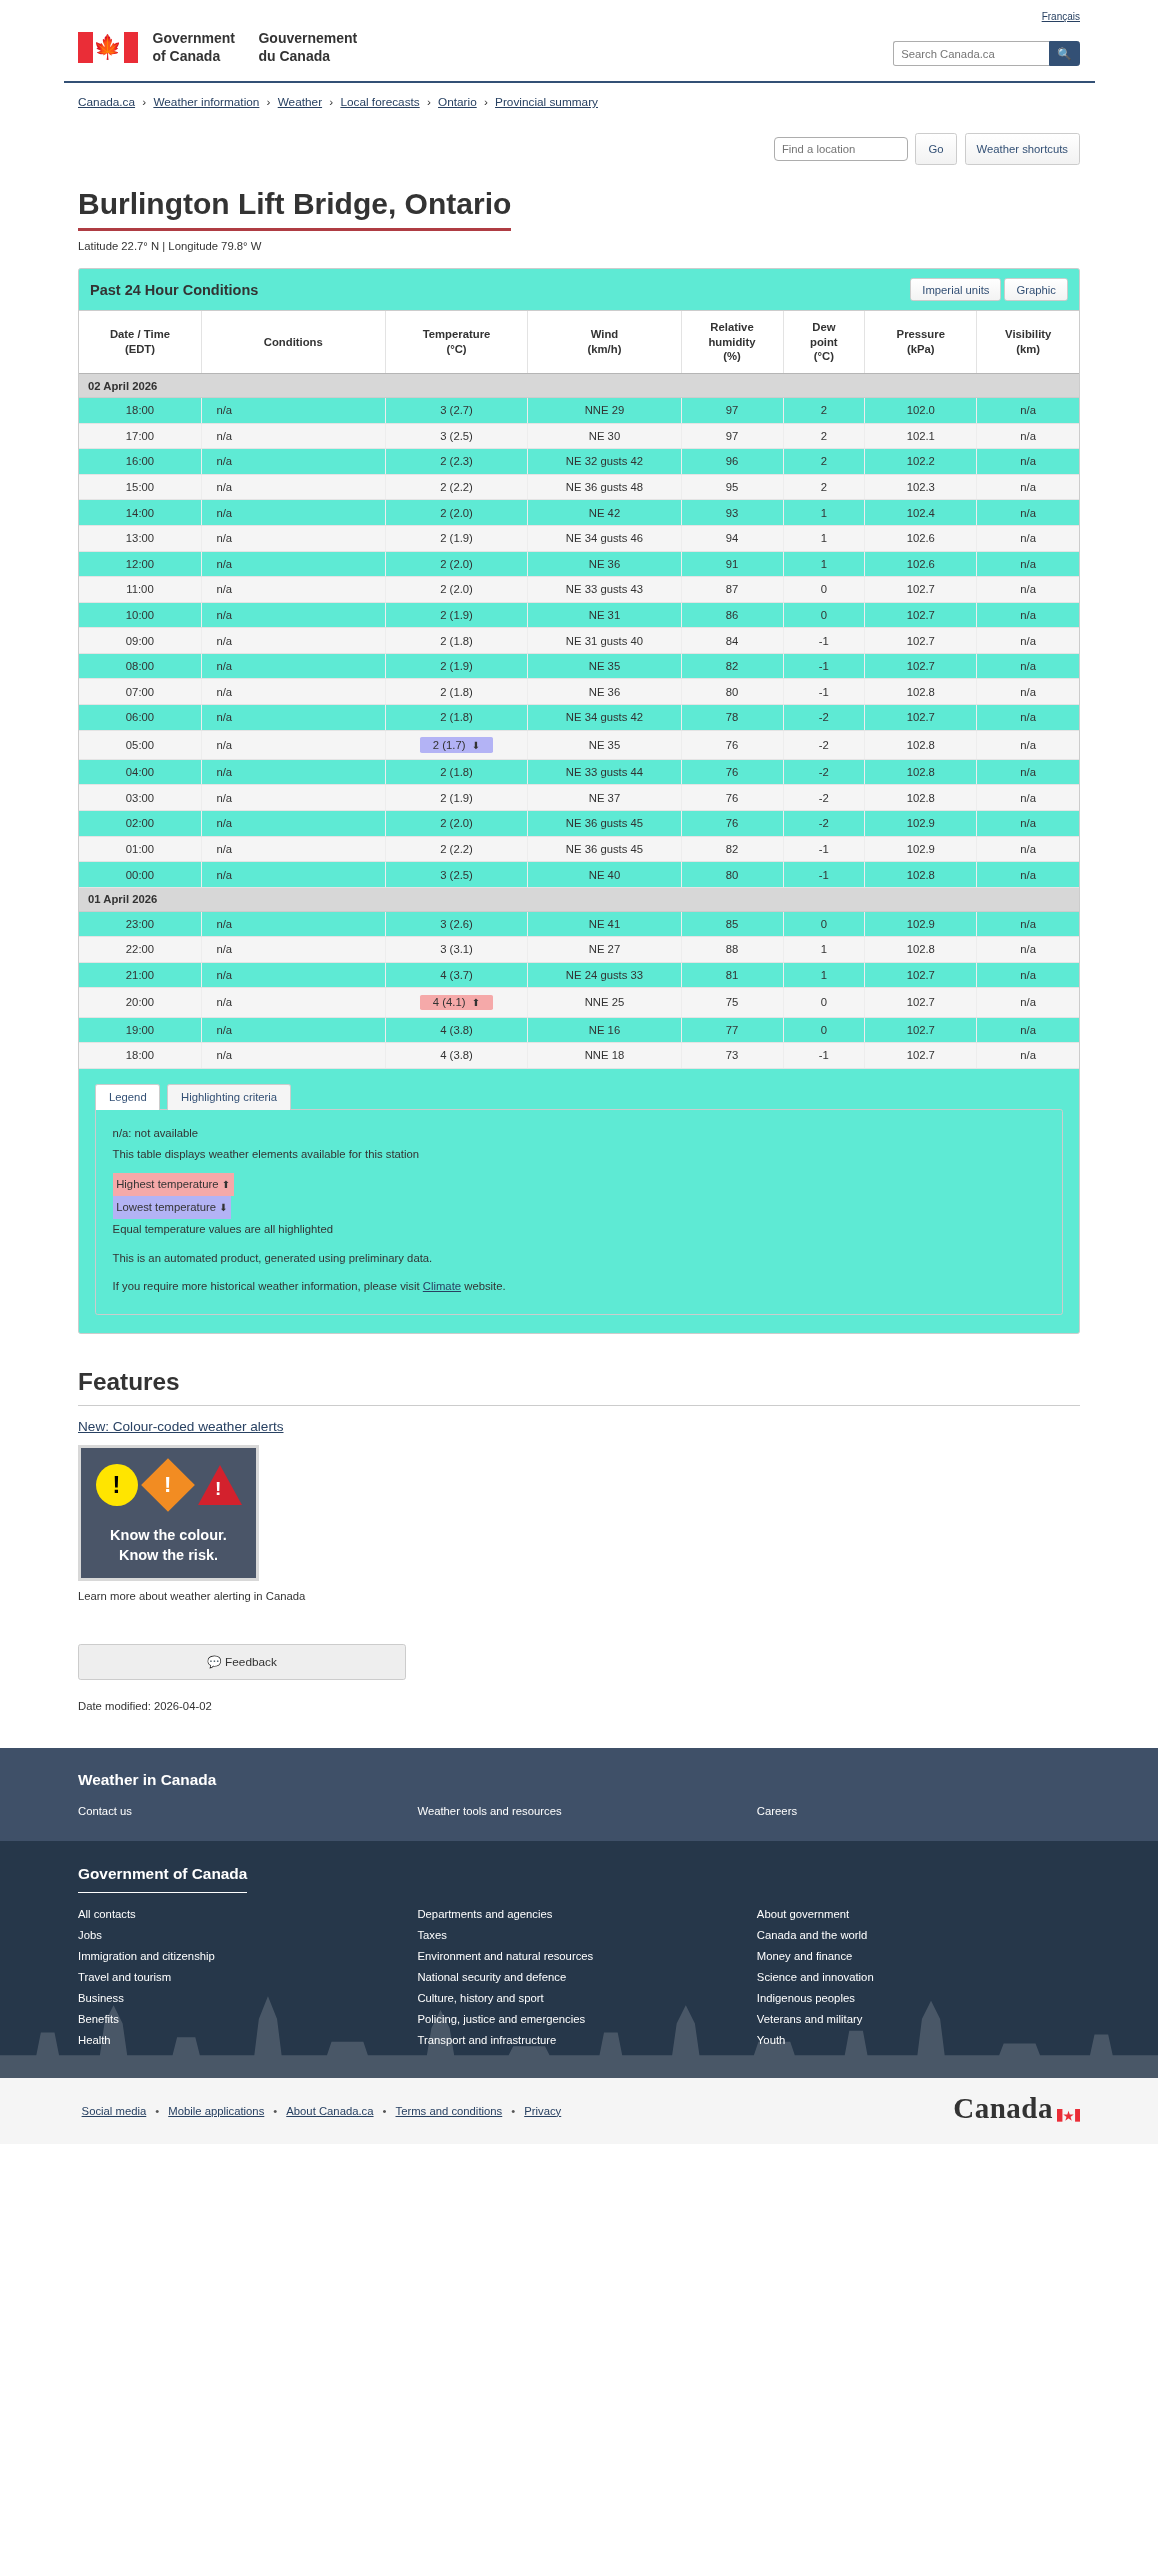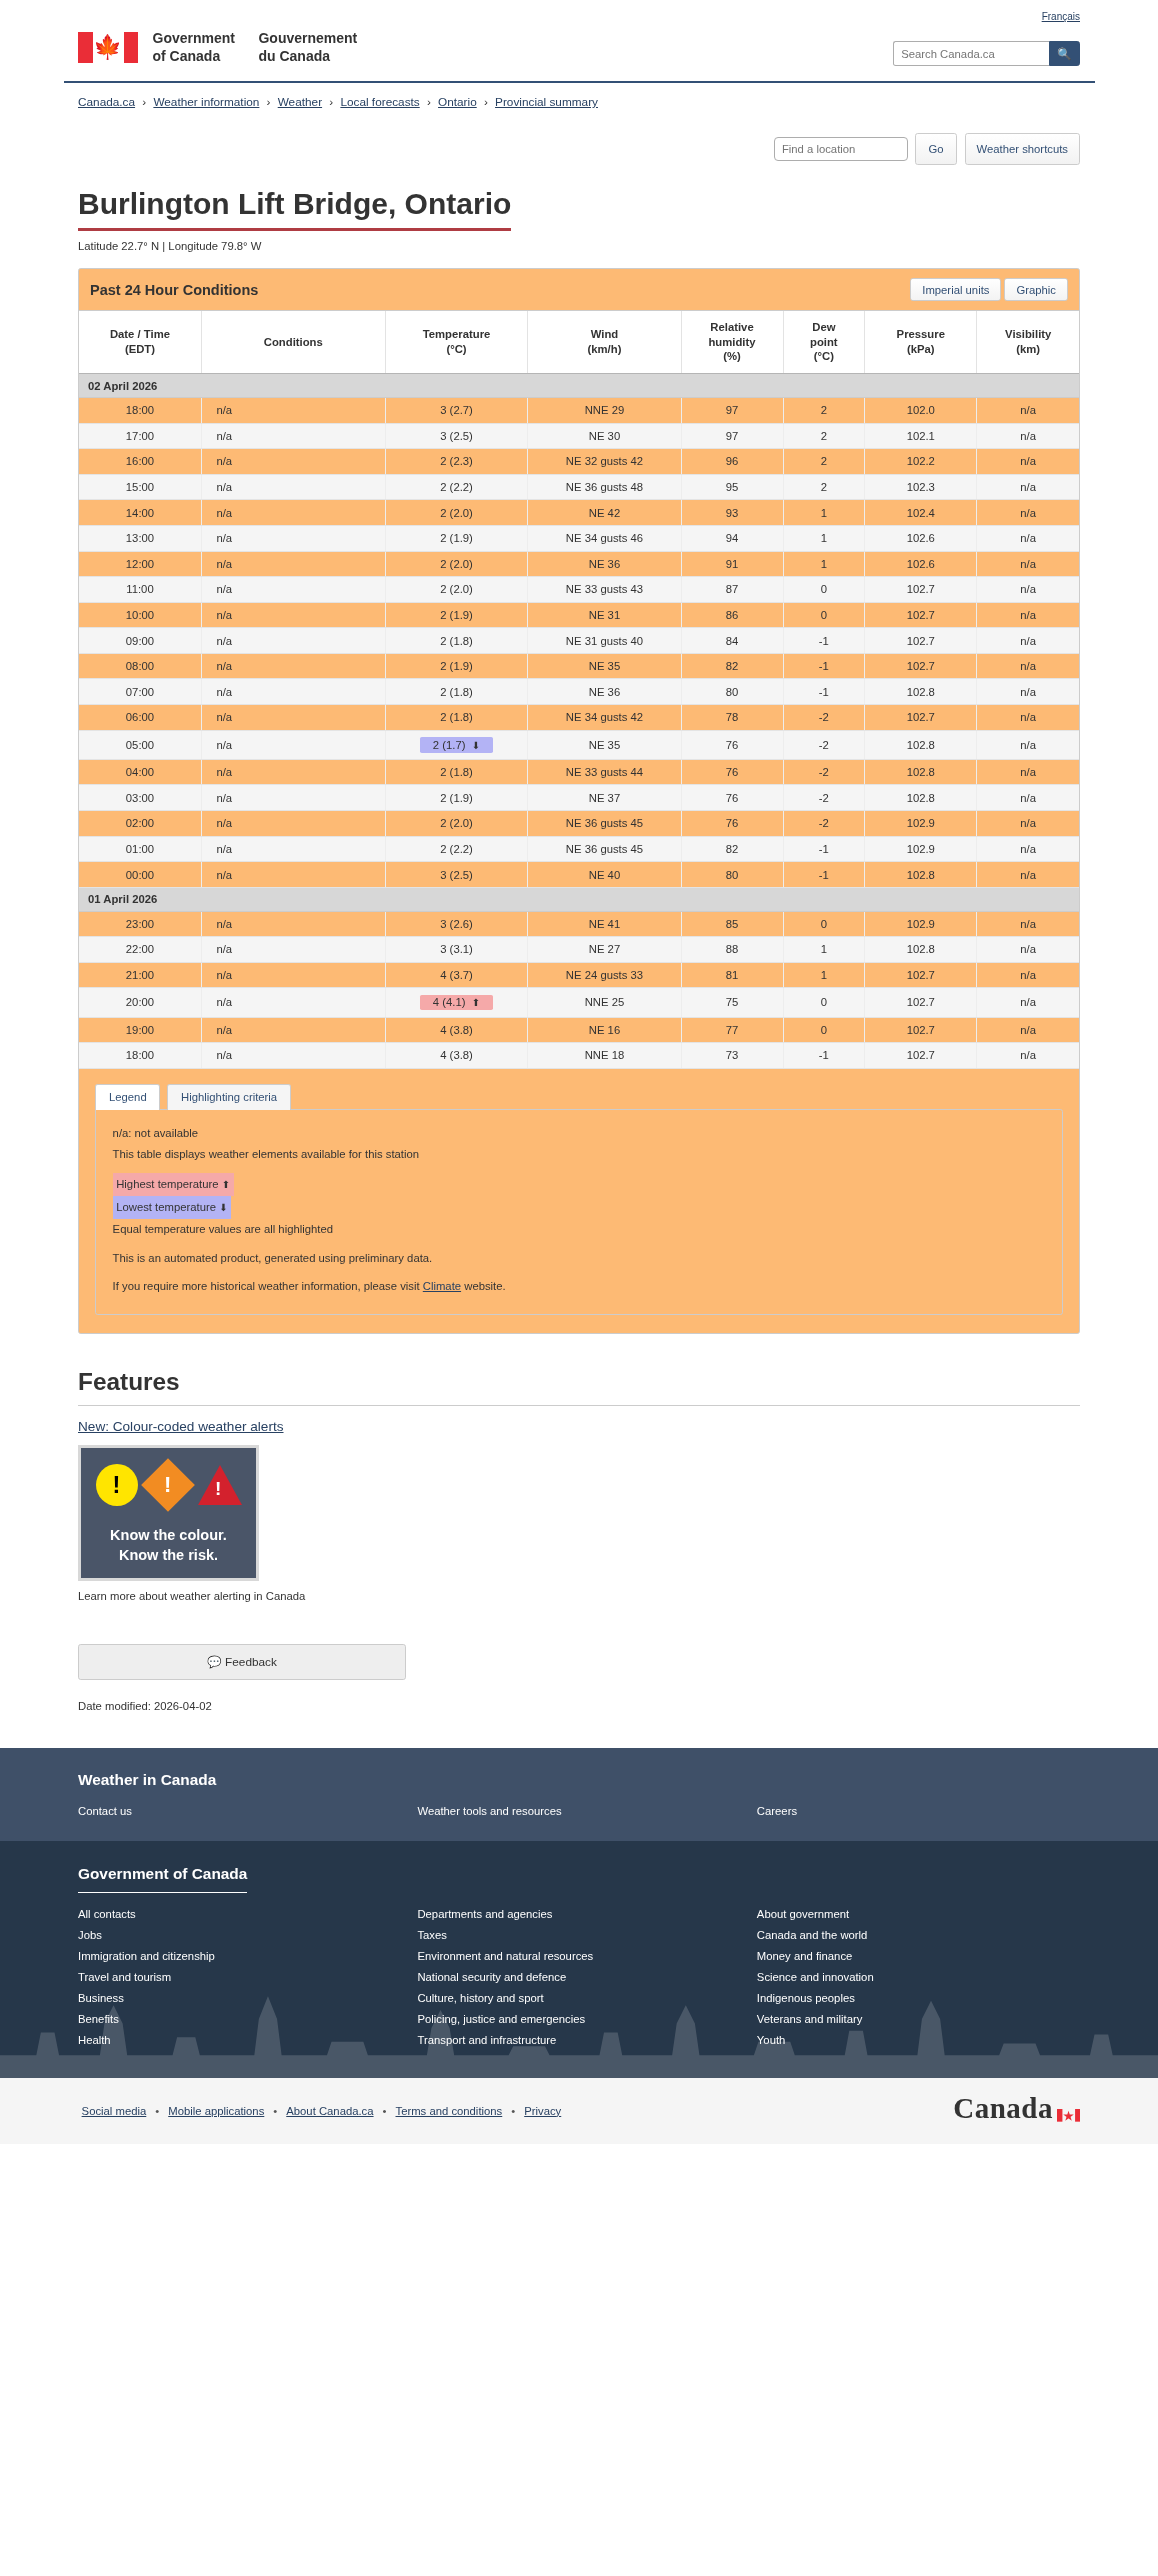--- a/index.html
+++ b/index.html
@@ -147,21 +147,21 @@
     border-bottom-style: solid;
     border-bottom-color: #af3c43;
   }
   .latlon { font-size: 11.3px; color: #333; margin: 9px 0 0 0; }
 
   
   .panel {
     border: 0.9px solid #ccc;
     border-radius: 2.7px;
     margin-top: 16.3px;
-    background: #fdba74;
+    background: #5eead4;
   }
   .panel-head {
     display: flex;
     align-items: center;
     justify-content: space-between;
     padding: 9px 11px;
     border-bottom: 0.9px solid #ccc;
   }
   .panel-title { font-size: 14.5px; font-weight: bold; color: #333; }
   .panel-head-btns { display: flex; gap: 3px; }

